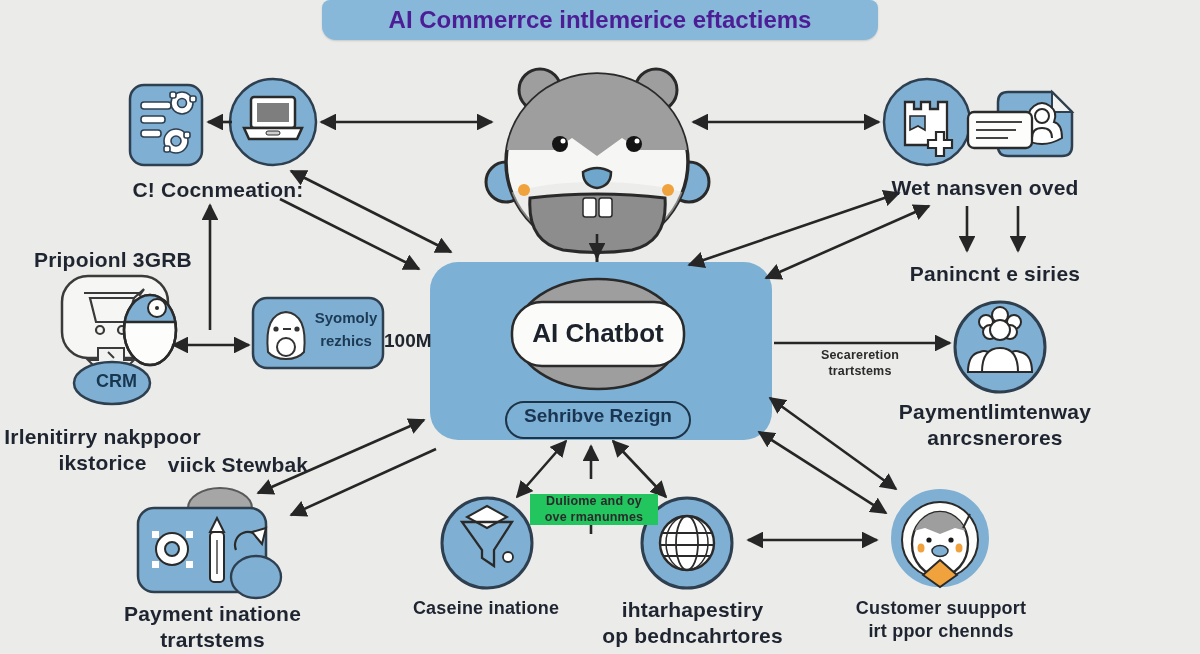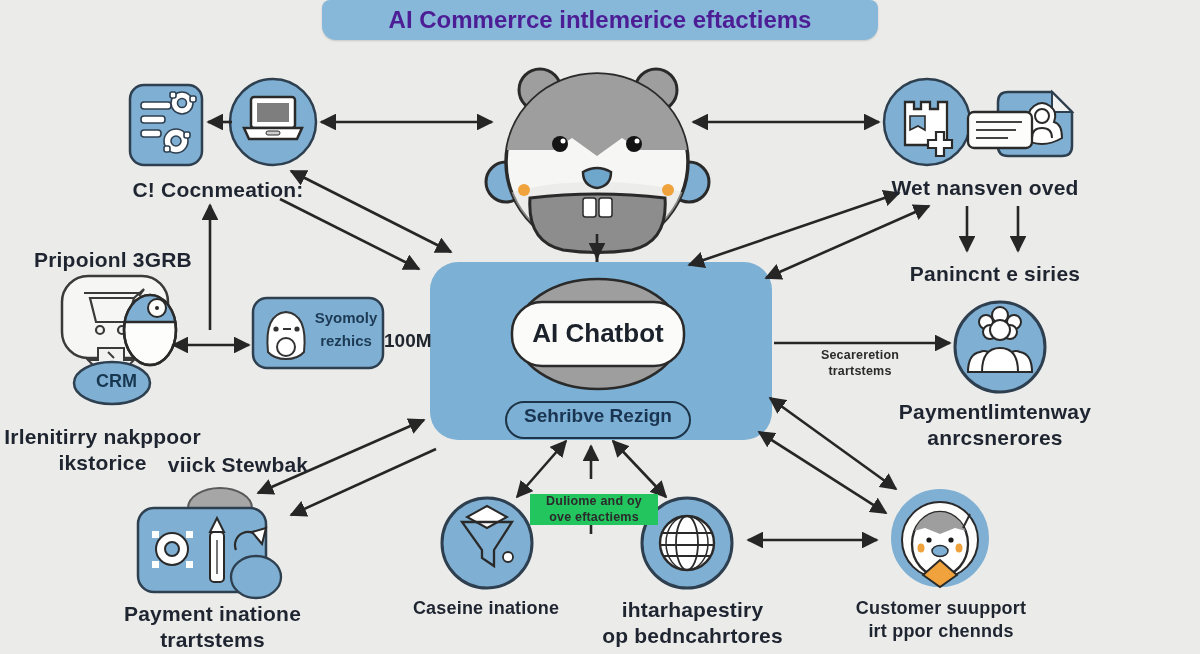--- a/index.html
+++ b/index.html
@@ -337,21 +337,21 @@
 
   <div class="lbl lbl-main" style="left:90px;top:601px;width:245px;">
     <div>Payment inatione</div>
     <div>trartstems</div>
   </div>
 
   <div class="lbl lbl-main" style="left:375px;top:597px;width:222px;font-size:18px;">Caseine inatione</div>
 
   <div class="lbl lbl-small" style="left:530px;top:483px;width:128px;background:#22c55e;margin-top:11px;">
     <div>Duliome and oy</div>
-    <div>ove eftactiems</div>
+    <div>ove rmanunmes</div>
   </div>
 
   <div class="lbl lbl-main" style="left:585px;top:597px;width:215px;">
     <div>ihtarhapestiry</div>
     <div>op bedncahrtores</div>
   </div>
 
   <div class="lbl lbl-main" style="left:830px;top:597px;width:222px;font-size:18px;">
     <div>Customer suupport</div>
     <div>irt ppor chennds</div>

